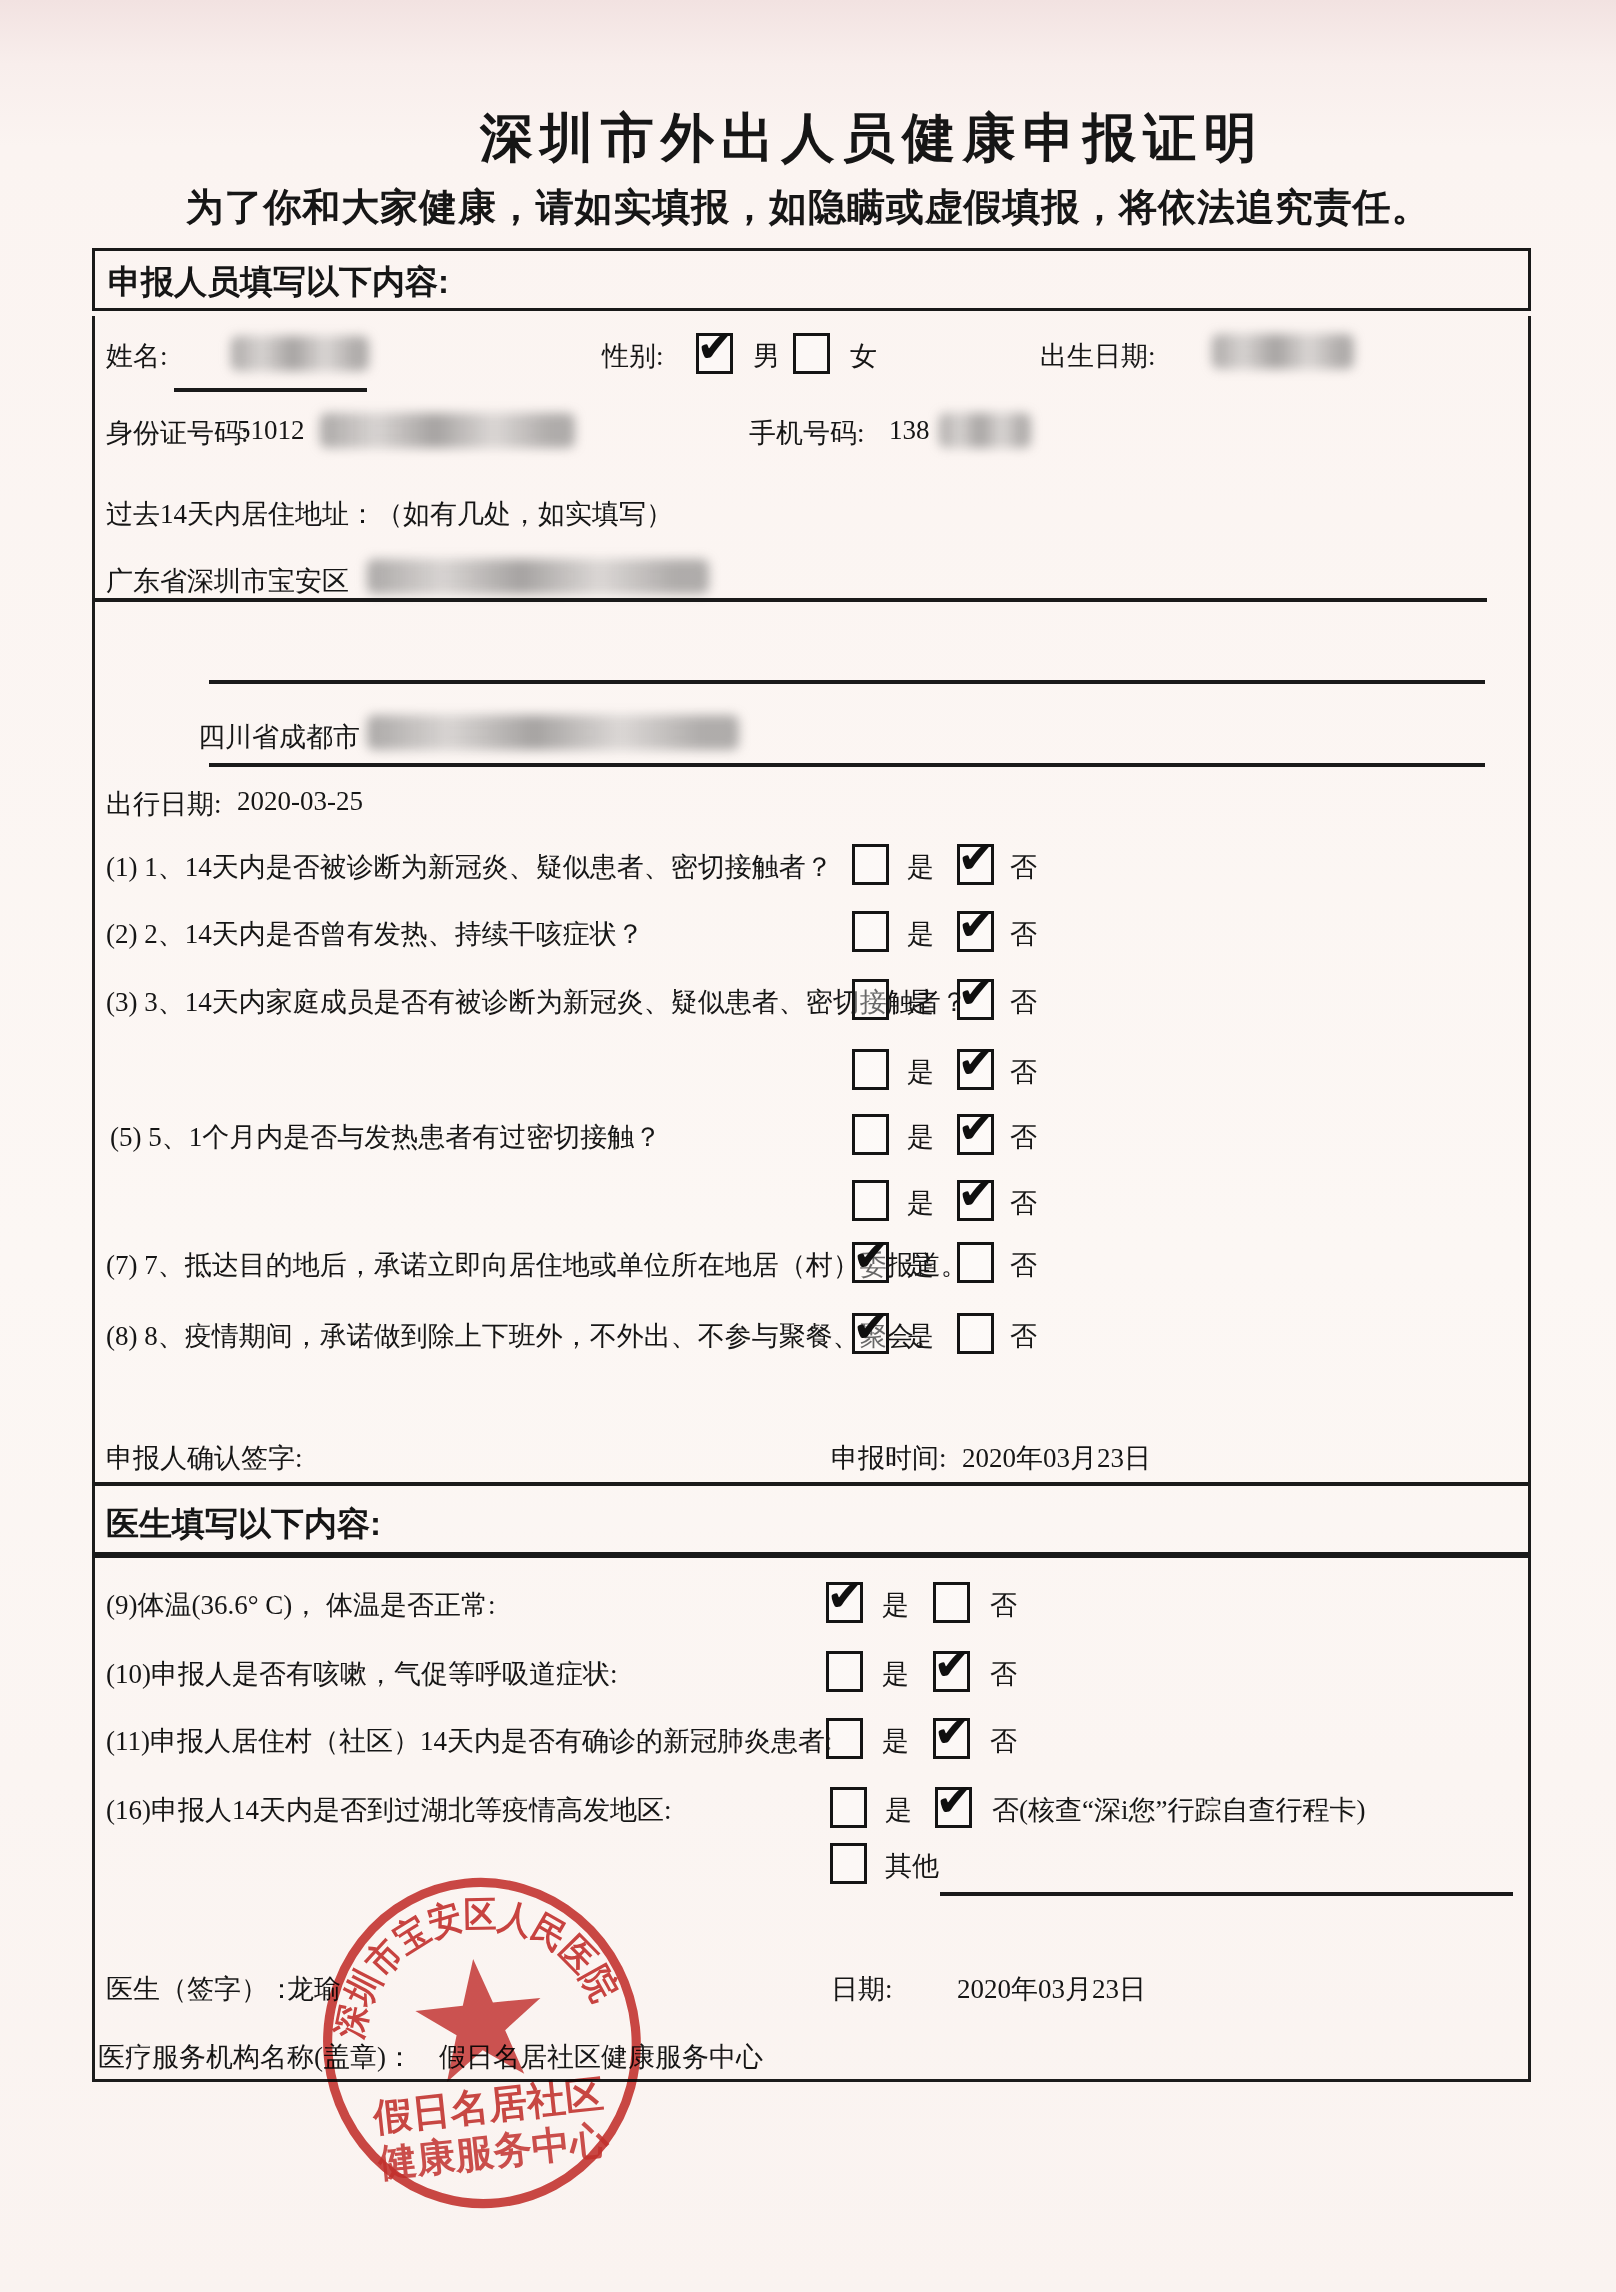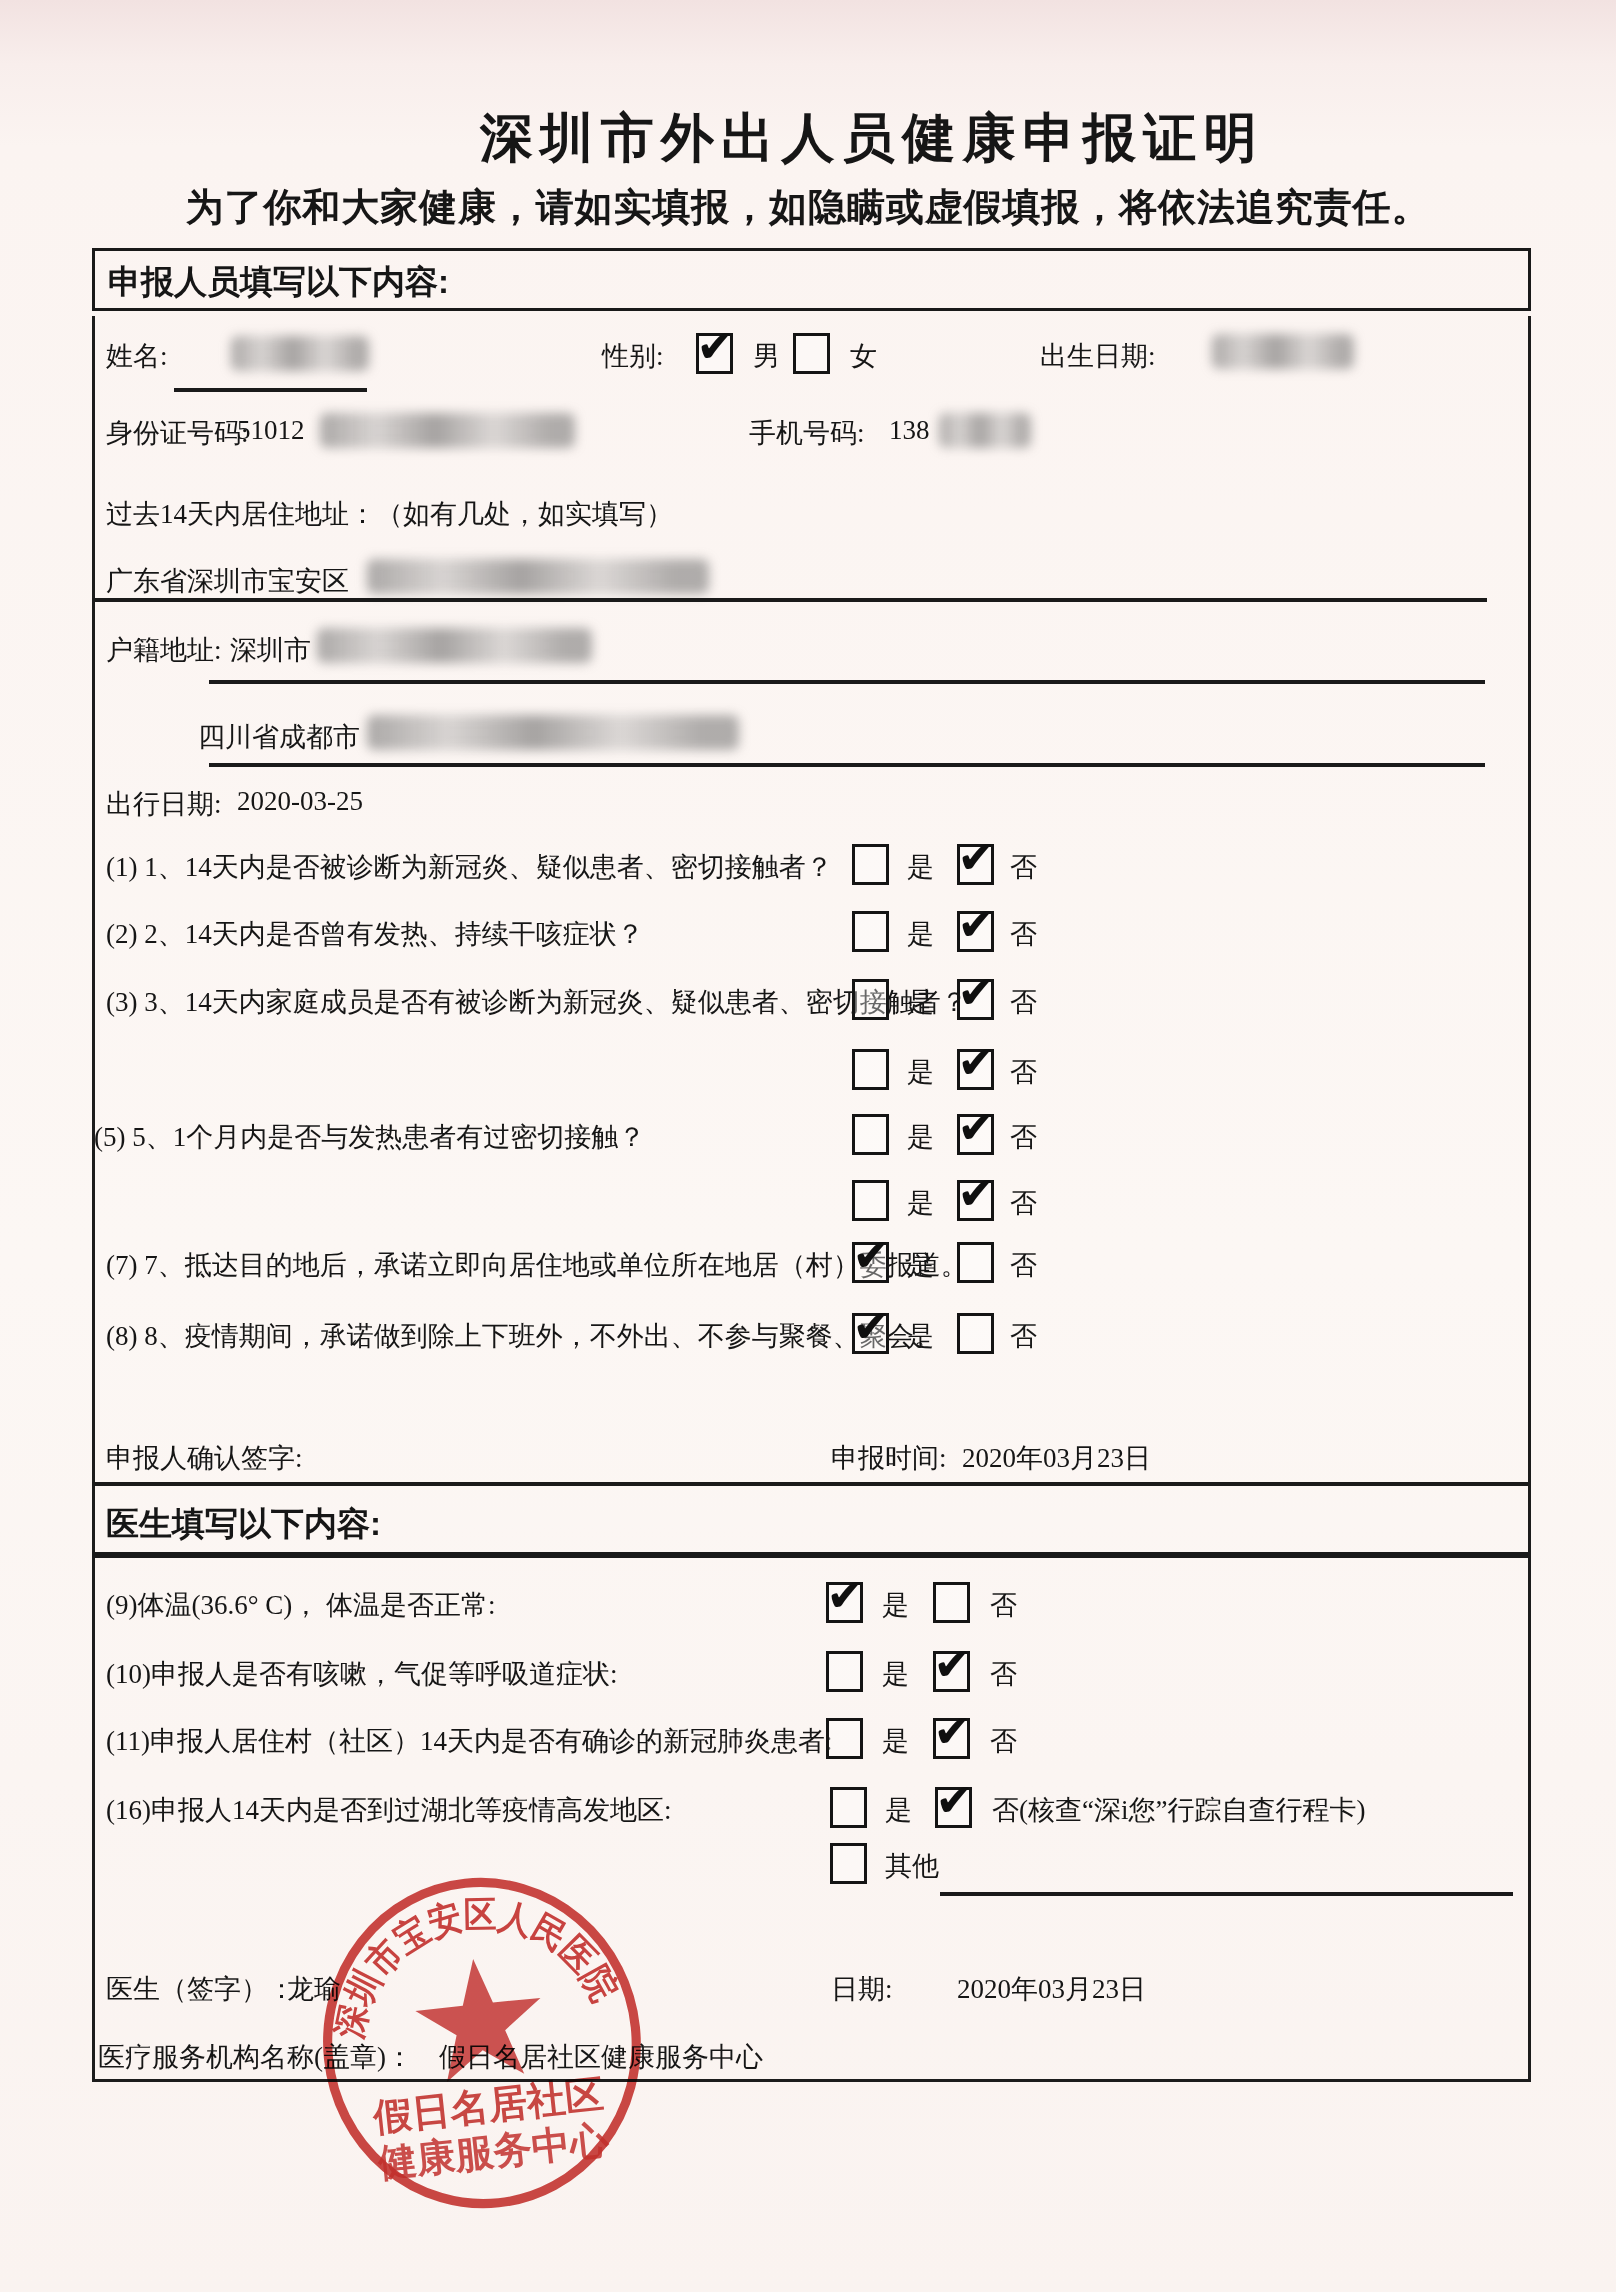--- a/index.html
+++ b/index.html
@@ -67,25 +67,20 @@
 
   <div class="row" style="top:496px">
     <span style="left:106px">过去14天内居住地址：（如有几处，如实填写）</span>
   </div>
   <div class="row" style="top:563px">
     <span style="left:106px">广东省深圳市宝安区</span>
     <span class="redact" style="left:367px;top:-3.7px;width:342px"></span>
   </div>
   <div class="hline" style="left:95px;top:598px;width:1392px"></div>
 
-  <div class="row" style="top:632px">
-    <span style="left:106px">户籍地址:</span>
-    <span style="left:230px">深圳市</span>
-    <span class="redact" style="left:317px;top:-3.7px;width:275px"></span>
-  </div>
   <div class="hline" style="left:209px;top:680px;width:1276px"></div>
 
   <div class="row" style="top:719px">
     <span style="left:198px">四川省成都市</span>
     <span class="redact" style="left:367px;top:-3.7px;width:372px"></span>
   </div>
   <div class="hline" style="left:209px;top:763px;width:1276px"></div>
 
   <div class="row" style="top:786px">
     <span style="left:106px">出行日期:</span>
@@ -113,21 +108,21 @@
     <span class="cb checked" style="left:957px"></span>
     <span style="left:1010px">否</span>
   </div>
   <div class="row" style="top:1054px">
     <span class="cb" style="left:852px"></span>
     <span style="left:907px">是</span>
     <span class="cb checked" style="left:957px"></span>
     <span style="left:1010px">否</span>
   </div>
   <div class="row" style="top:1119px">
-    <span style="left:94px">(5) 5、1个月内是否与发热患者有过密切接触？</span>
+    <span style="left:110px">(5) 5、1个月内是否与发热患者有过密切接触？</span>
     <span class="cb" style="left:852px"></span>
     <span style="left:907px">是</span>
     <span class="cb checked" style="left:957px"></span>
     <span style="left:1010px">否</span>
   </div>
   <div class="row" style="top:1185px">
     <span class="cb" style="left:852px"></span>
     <span style="left:907px">是</span>
     <span class="cb checked" style="left:957px"></span>
     <span style="left:1010px">否</span>

